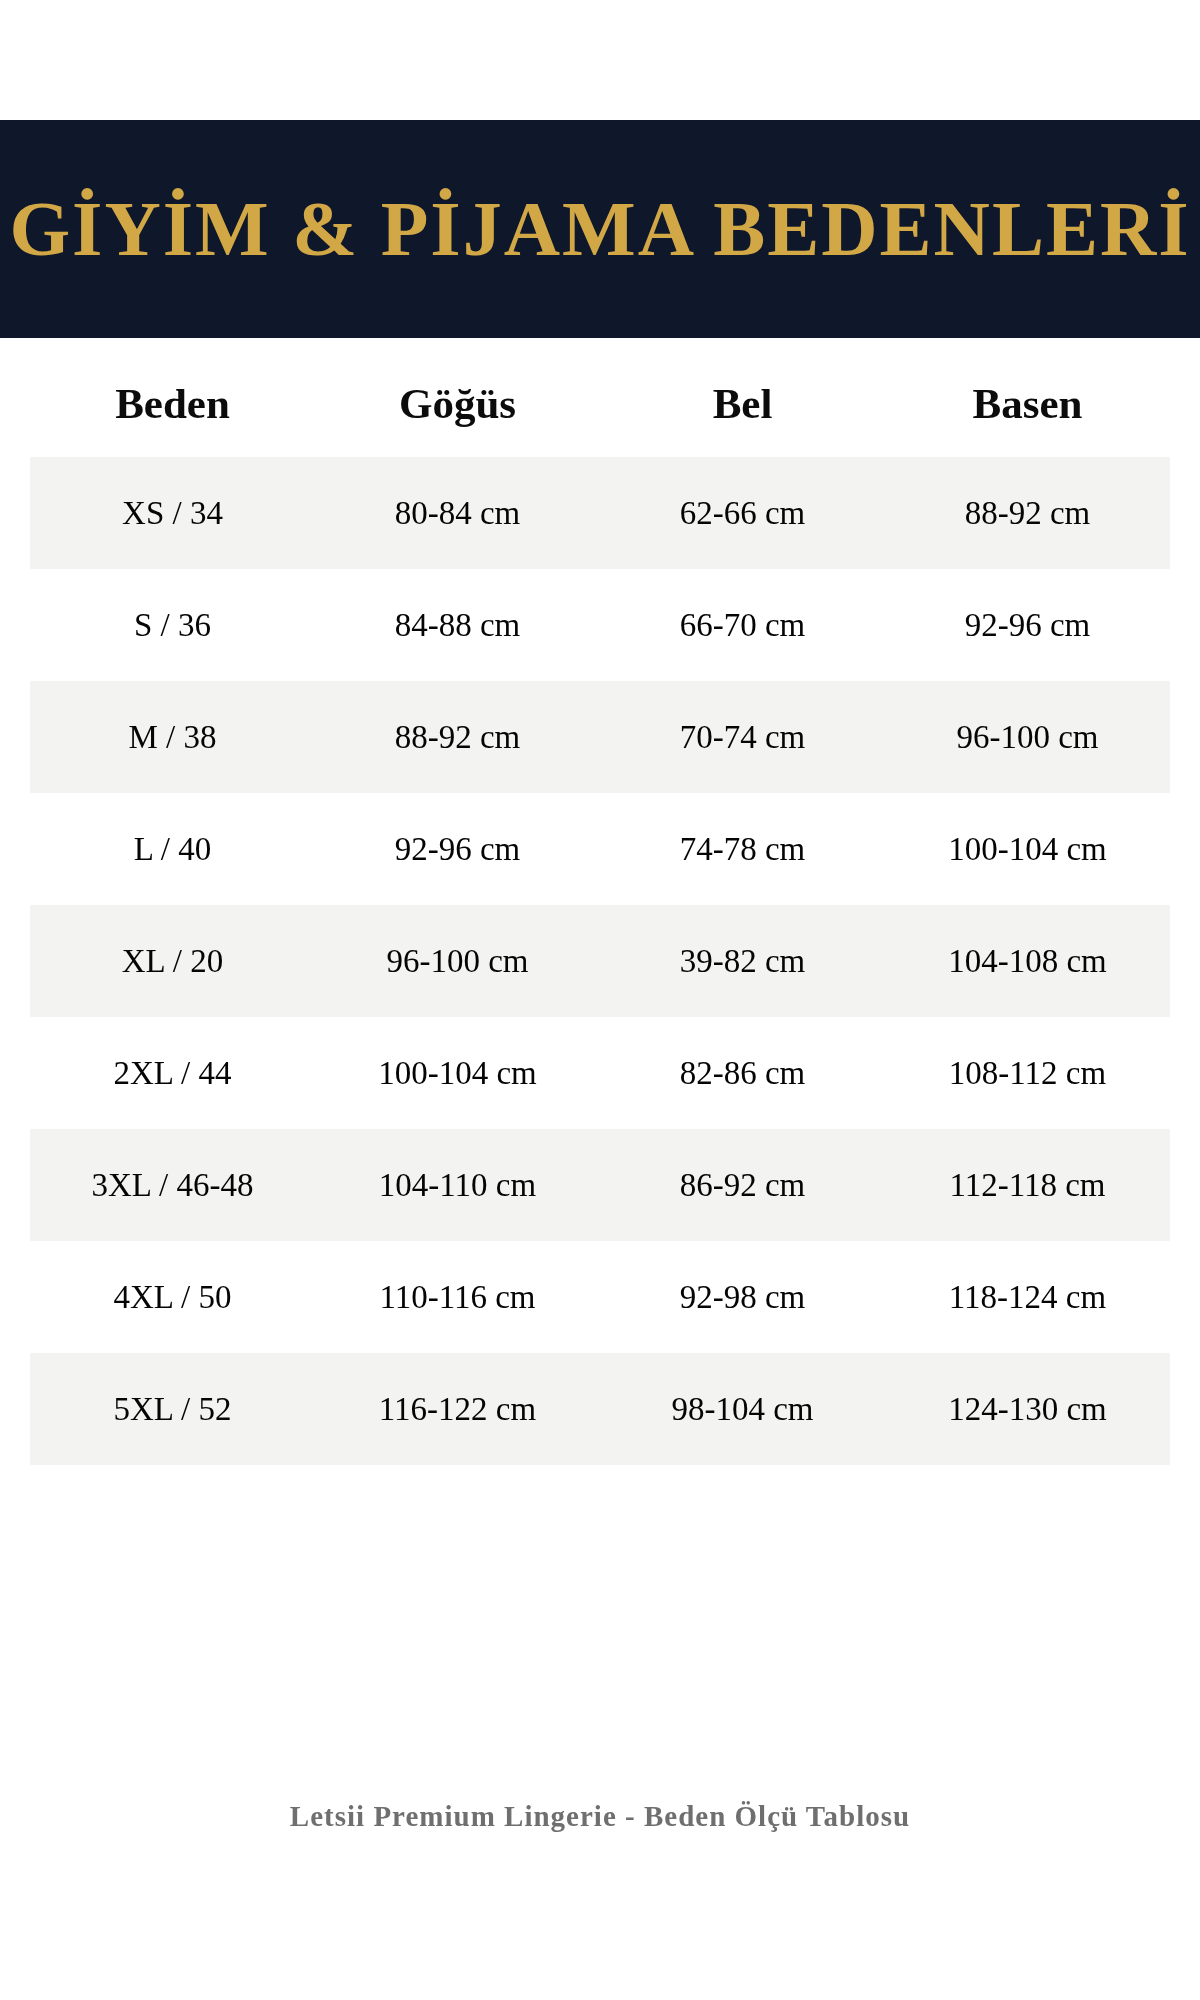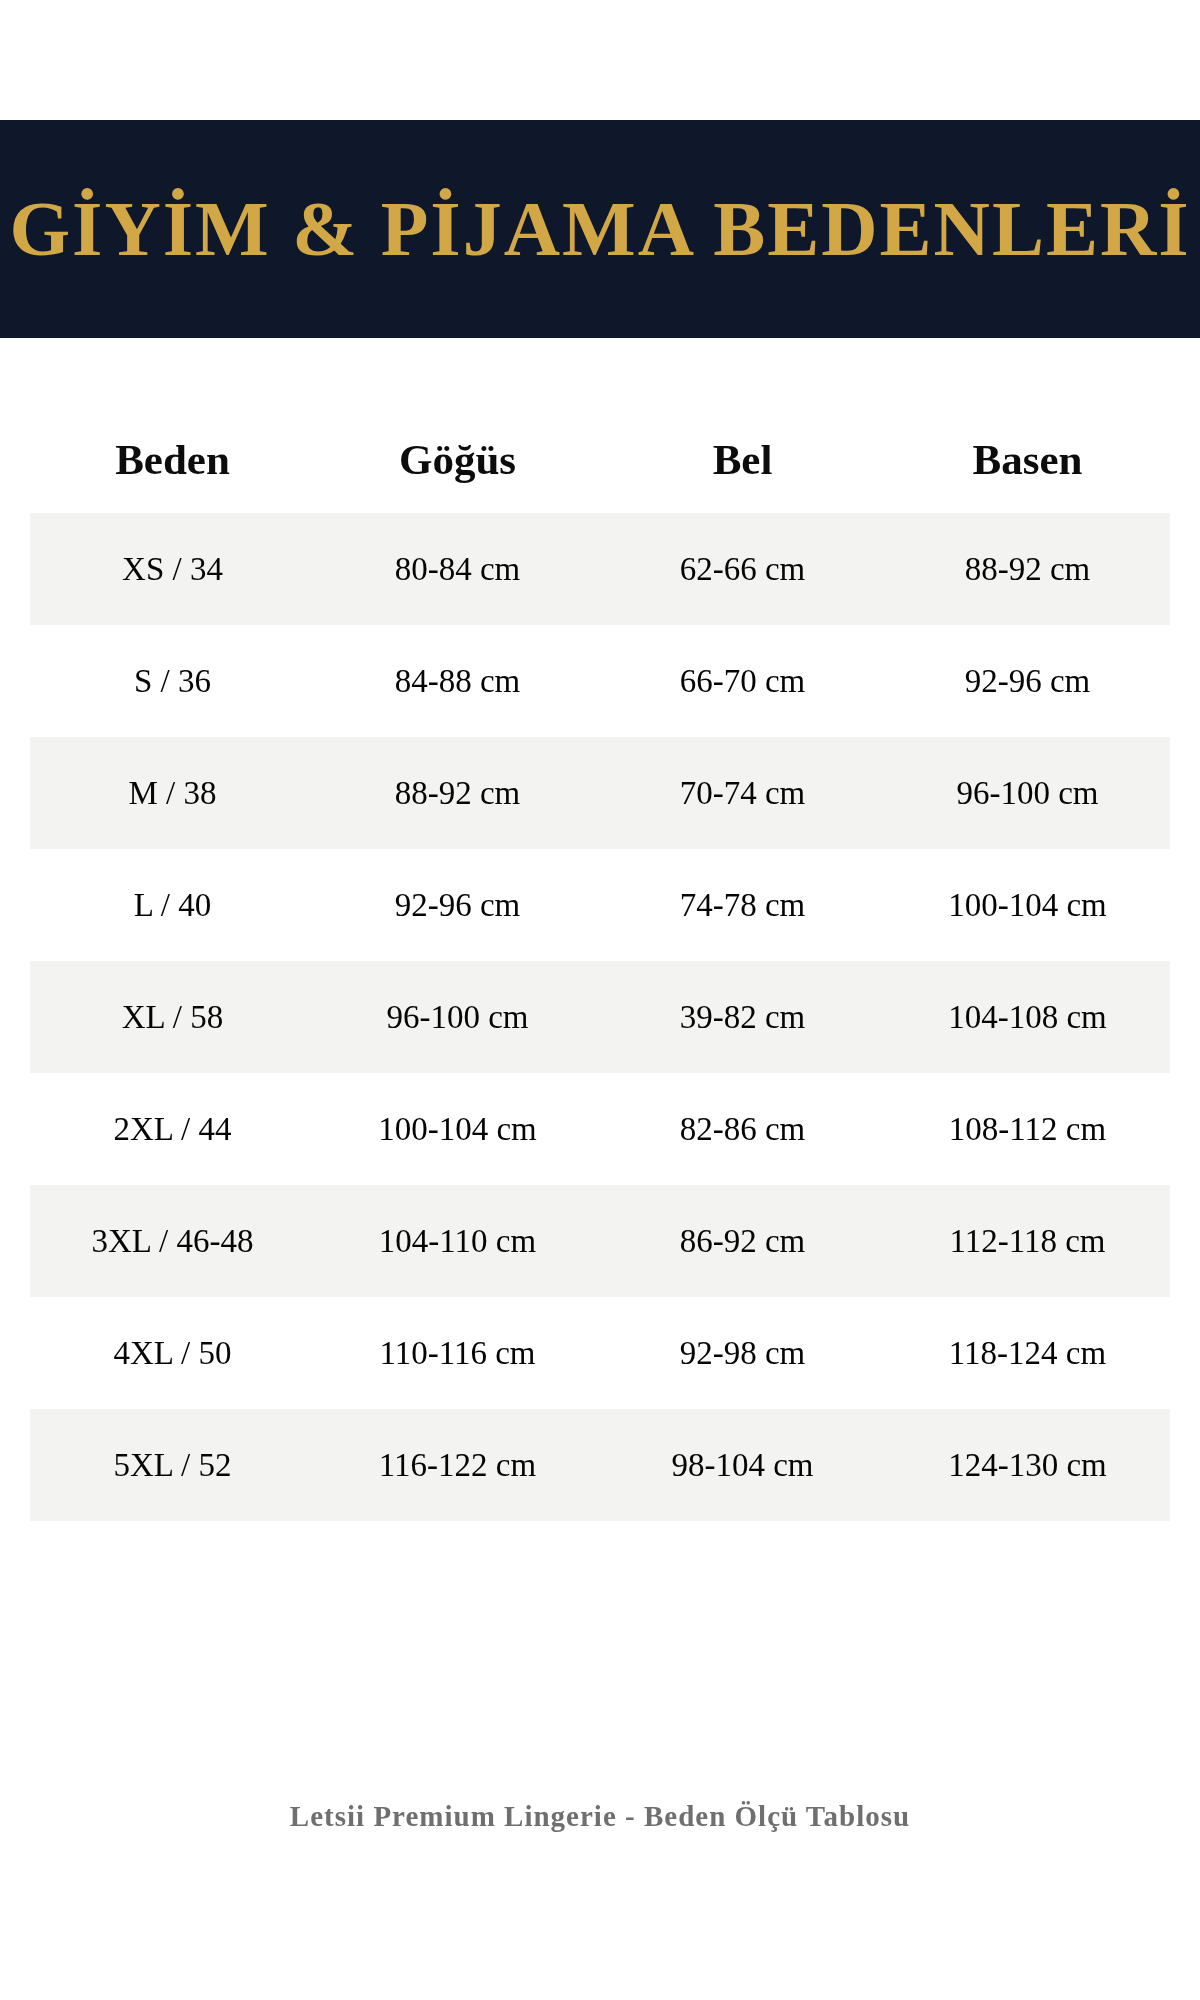--- a/index.html
+++ b/index.html
@@ -28,22 +28,22 @@
     margin: 0;
     color: #d2a847;
     font-size: 78px;
     font-weight: 700;
     letter-spacing: 2px;
     white-space: nowrap;
   }
 
   
   .table-wrap {
-    margin: 16px 30px;
-    padding-top: 80px;
+    margin: 0 30px;
+    padding-top: 40px;
   }
   table.size-table {
     width: 100%;
     border-collapse: collapse;
     table-layout: fixed;
   }
   .size-table th {
     font-size: 43px;
     font-weight: 700;
     color: #0c0c0c;
@@ -118,21 +118,21 @@
         <td>70-74 cm</td>
         <td>96-100 cm</td>
       </tr>
       <tr>
         <td>L / 40</td>
         <td>92-96 cm</td>
         <td>74-78 cm</td>
         <td>100-104 cm</td>
       </tr>
       <tr>
-        <td>XL / 58</td>
+        <td>XL / 20</td>
         <td>96-100 cm</td>
         <td>39-82 cm</td>
         <td>104-108 cm</td>
       </tr>
       <tr>
         <td>2XL / 44</td>
         <td>100-104 cm</td>
         <td>82-86 cm</td>
         <td>108-112 cm</td>
       </tr>

